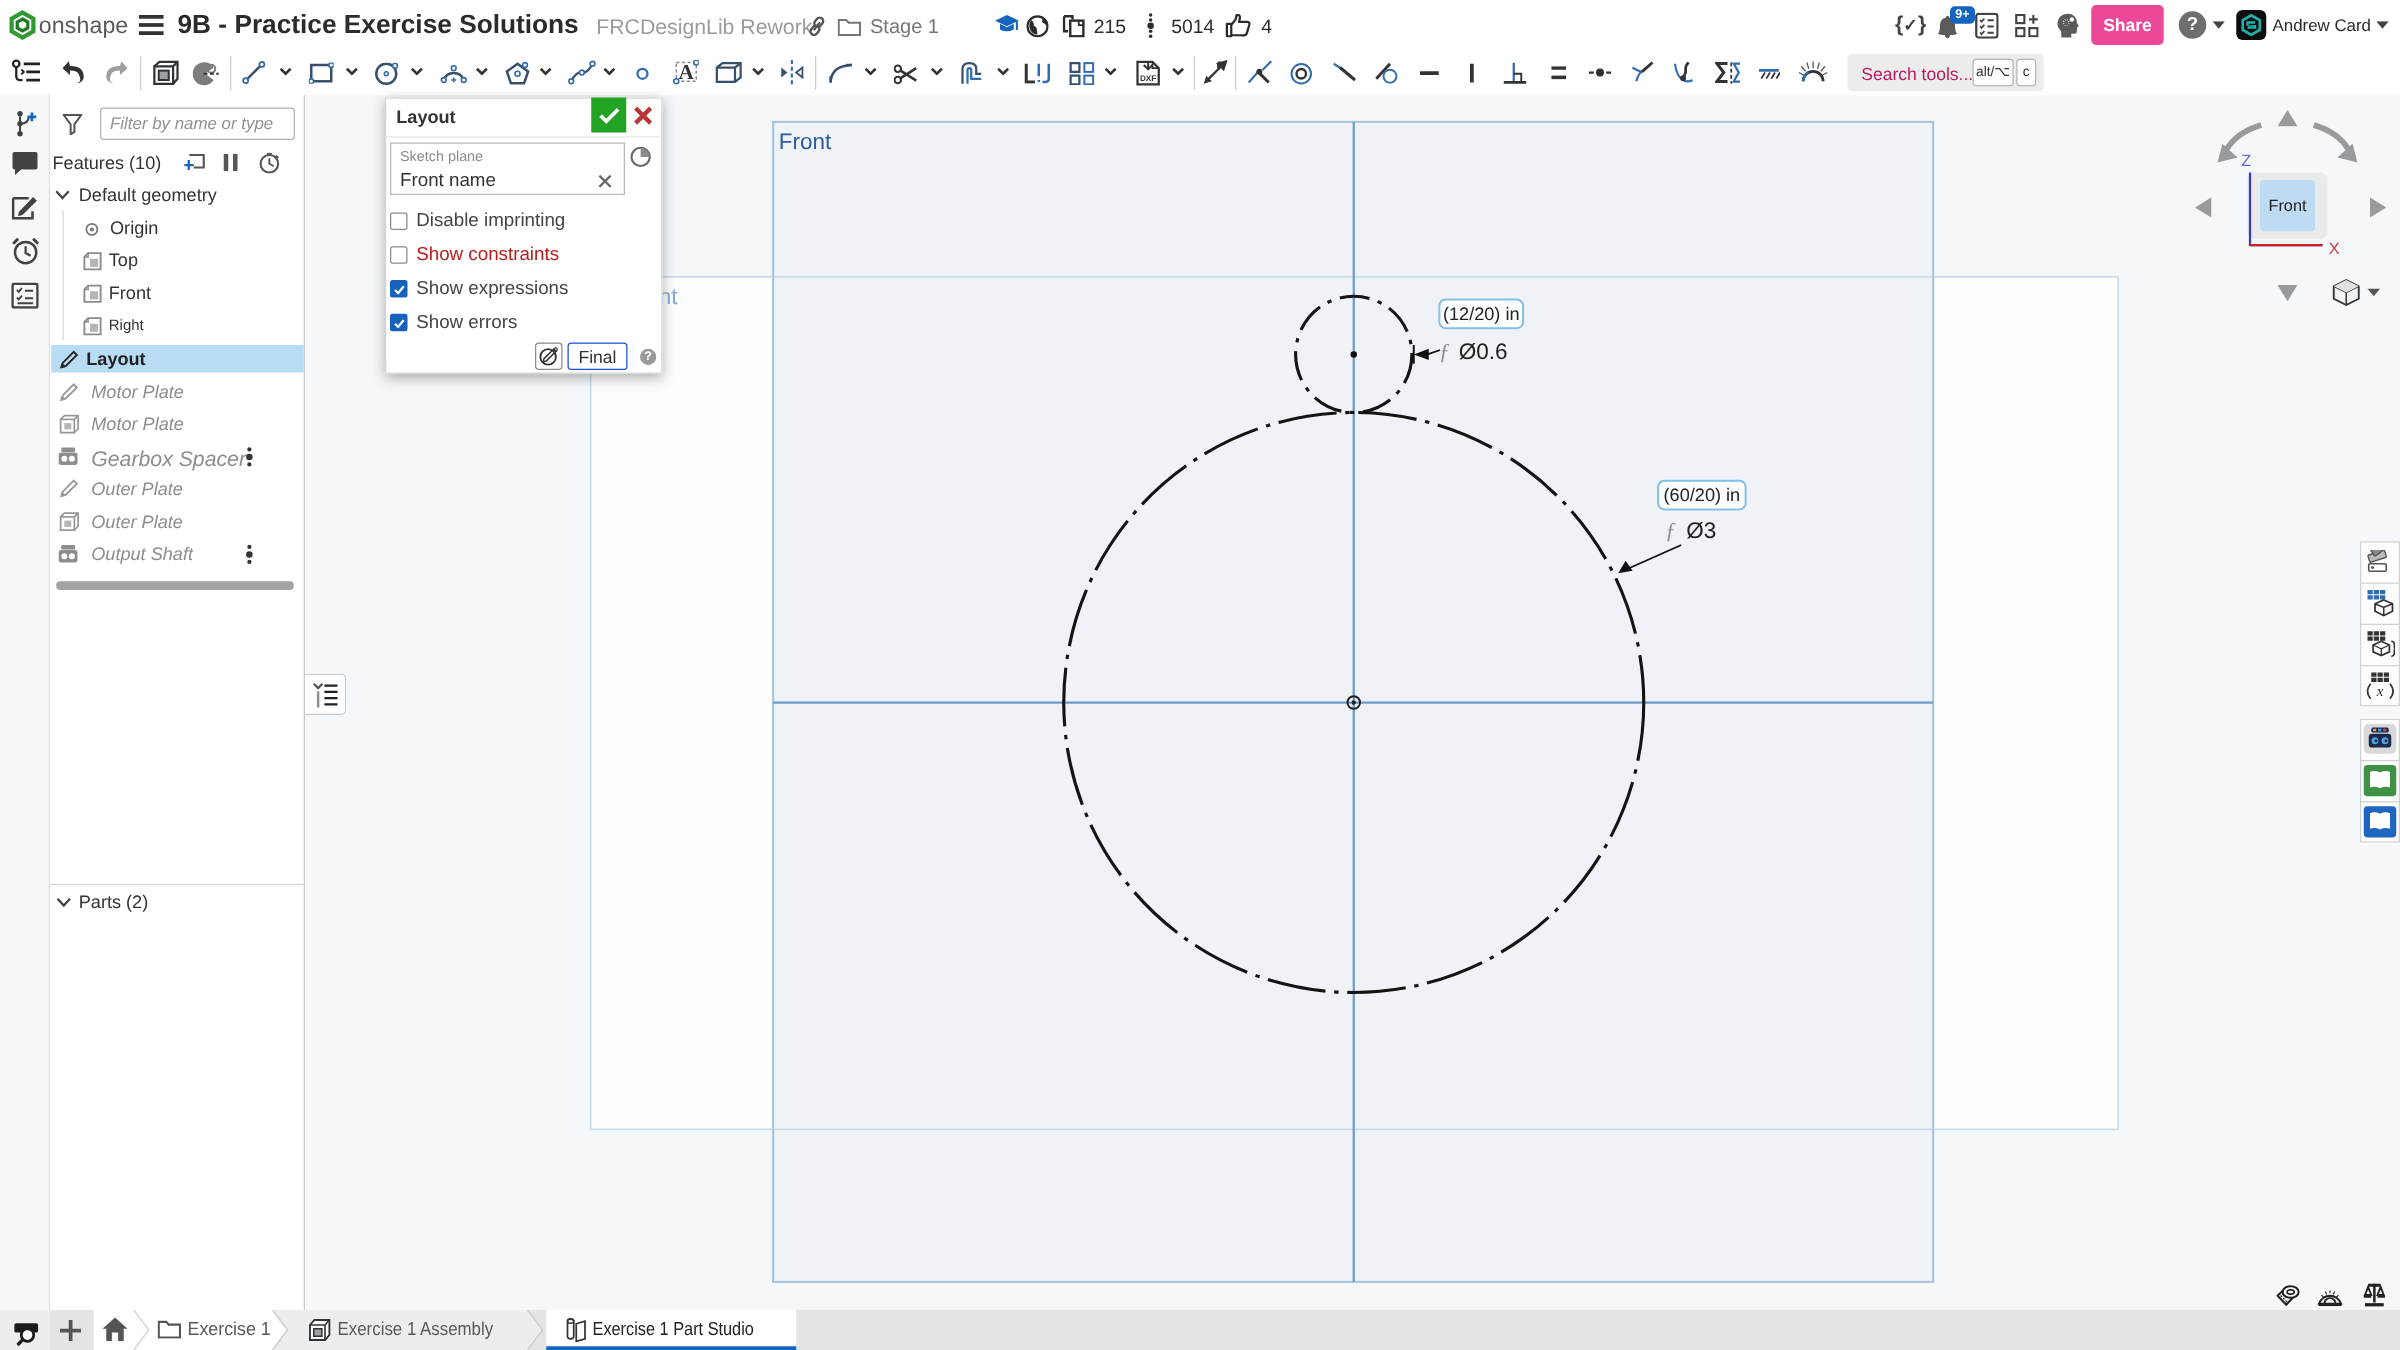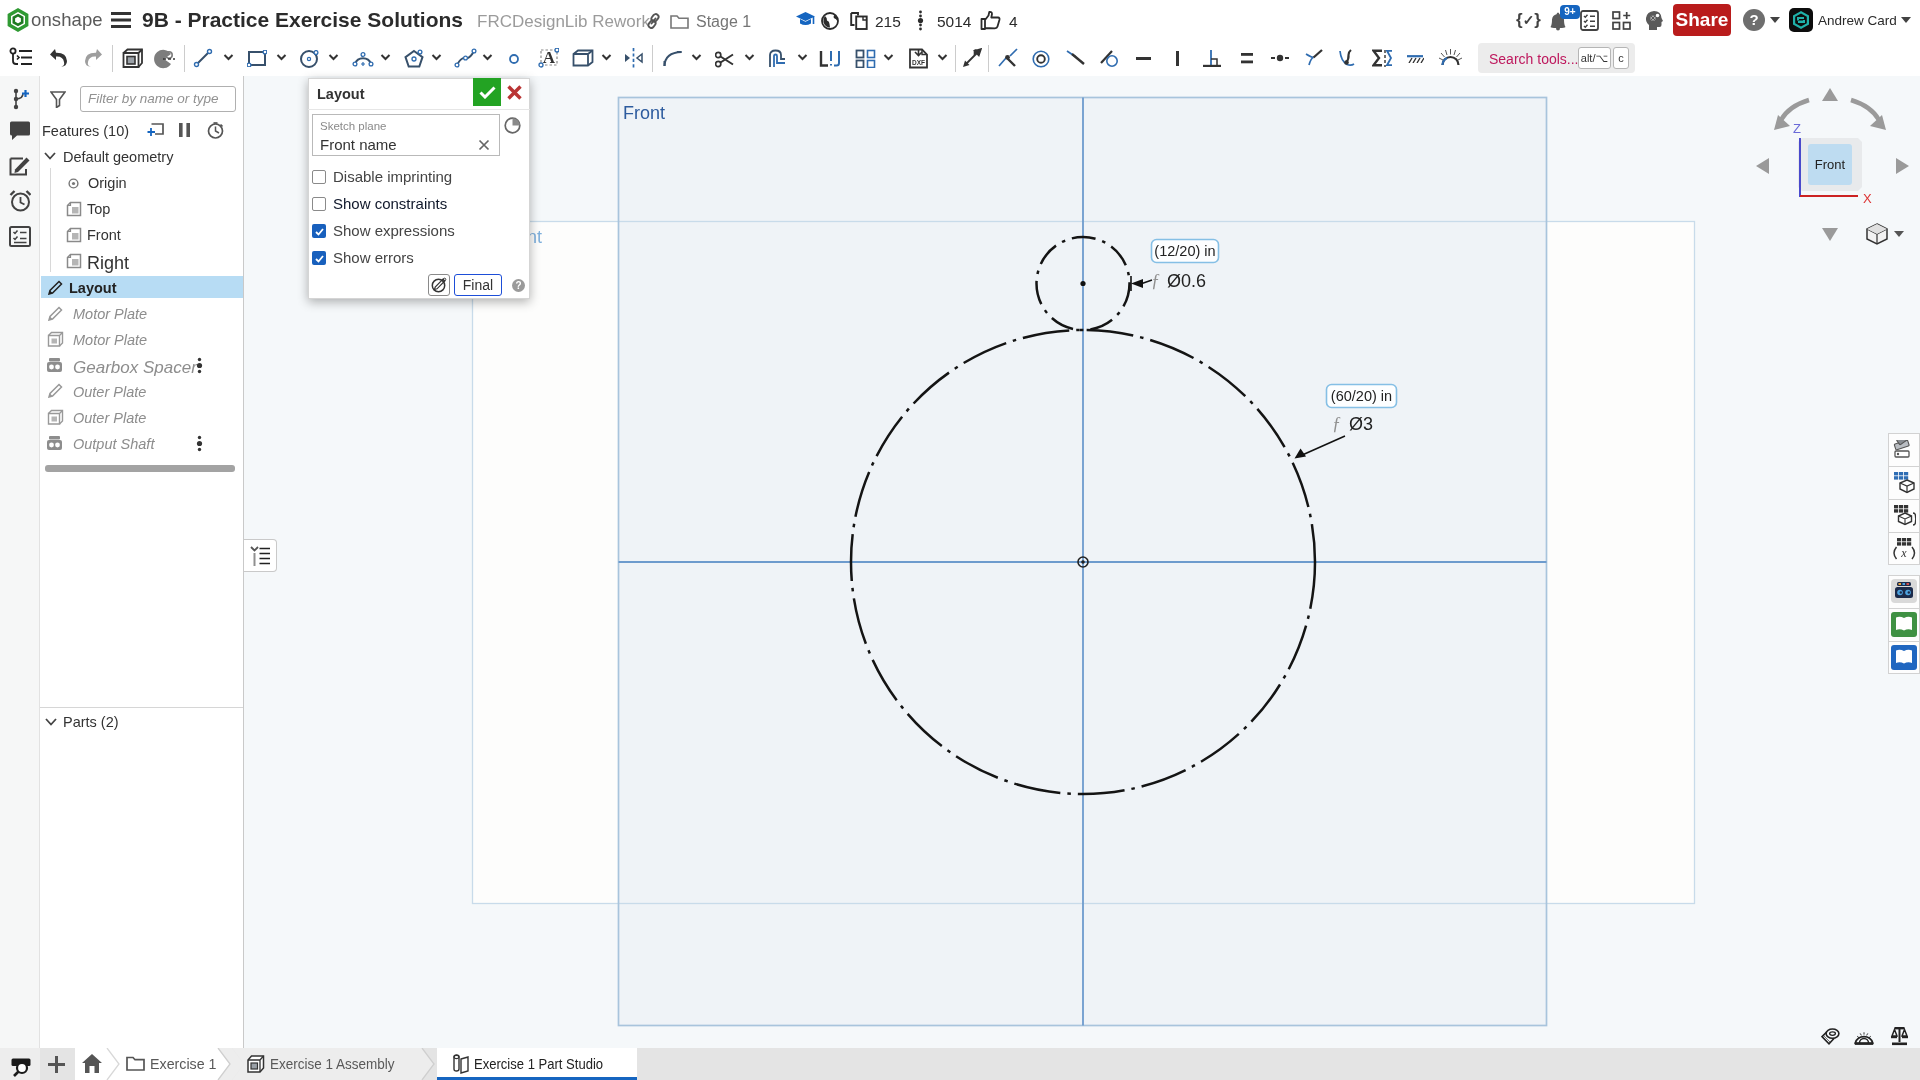--- a/index.html
+++ b/index.html
@@ -97,21 +97,21 @@
 
   <svg class="abs" style="left:1644px;top:10px" width="20" height="21" viewBox="0 0 20 21">
     <path d="M10 1 Q17 1 17.5 8 L19 11 L17.5 12 L17.5 15 Q17.5 17 15.5 17 L13 17 L13 20 L5 20 L5 15 Q1.5 12 2 8 Q3 1.5 10 1Z" fill="#5a5a5a"></path>
     <circle cx="9" cy="8" r="2.6" fill="#fff"></circle>
     <circle cx="13.5" cy="5.5" r="1.8" fill="#fff"></circle>
     <g stroke="#5a5a5a" stroke-width="1">
         <path d="M9 4.6 L9 11.4 M5.6 8 L12.4 8 M6.6 5.6 L11.4 10.4 M6.6 10.4 L11.4 5.6"></path>
       </g>
   </svg>
 
-  <div class="abs" style="left:1673px;top:4px;width:58px;height:32px;background:#b91c1c;border-radius:4px;color:#fff;font-size:19px;font-weight:bold;text-align:center;line-height:32px">Share</div>
+  <div class="abs" style="left:1673px;top:4px;width:58px;height:32px;background:#ec4899;border-radius:4px;color:#fff;font-size:14px;font-weight:bold;text-align:center;line-height:32px">Share</div>
 
   <div class="abs" style="left:1743px;top:9px;width:22px;height:22px;background:#6e6e6e;border-radius:50%;color:#fff;font-size:15px;font-weight:bold;text-align:center;line-height:22px">?</div>
   <svg class="abs" style="left:1770px;top:17px" width="10" height="6" viewBox="0 0 10 6">
       <path d="M0 0 L10 0 L5 6 Z" fill="#424242"></path>
     </svg>
 
   <div class="abs" style="left:1789px;top:8px;width:24px;height:24px;background:#0d0d0d;border-radius:5px"></div>
   <svg class="abs" style="left:1793px;top:11px" width="16" height="18" viewBox="0 0 16 18">
     <path d="M8 0 L16 4.5 L16 13.5 L8 18 L0 13.5 L0 4.5 Z" fill="#20b2aa"></path>
     <path d="M8 2.5 L13.8 5.8 L13.8 12.2 L8 15.5 L2.2 12.2 L2.2 5.8 Z" fill="#0d0d0d"></path>
@@ -508,21 +508,21 @@
     <path d="M1.5 4.5 L4.5 1.5 L14.5 1.5 L14.5 14.5 L1.5 14.5 Z" fill="#fff" stroke="#8a8a8a" stroke-width="1.5"></path>
     <path d="M1.5 4.5 L4.5 4.5 L4.5 1.5" fill="none" stroke="#8a8a8a" stroke-width="1.2"></path>
     <rect x="6" y="6" width="6.5" height="6.5" fill="#b5b5b5"></rect>
   </svg>
   <div class="abs" style="left:87px;top:227px;font-size:14.5px;color:#333">Front</div>
   <svg class="abs" style="left:66px;top:253px" width="16" height="16" viewBox="0 0 16 16">
     <path d="M1.5 4.5 L4.5 1.5 L14.5 1.5 L14.5 14.5 L1.5 14.5 Z" fill="#fff" stroke="#8a8a8a" stroke-width="1.5"></path>
     <path d="M1.5 4.5 L4.5 4.5 L4.5 1.5" fill="none" stroke="#8a8a8a" stroke-width="1.2"></path>
     <rect x="6" y="6" width="6.5" height="6.5" fill="#b5b5b5"></rect>
   </svg>
-  <div class="abs" style="left:87px;top:253px;font-size:18px;color:#333">Right</div>
+  <div class="abs" style="left:87px;top:253px;font-size:12px;color:#333">Right</div>
 
   <div class="abs" style="left:41px;top:276px;width:202px;height:22px;background:#b7dcf4"></div>
   <svg class="abs" style="left:48px;top:280px" width="15" height="15" viewBox="0 0 15 15">
     <path d="M1 14 L2 10.5 L11 1.5 L13.5 4 L4.5 13 Z" fill="none" stroke="#222" stroke-width="1.5"></path>
     <path d="M1 14 L4.5 13 L2 10.5 Z" fill="#222"></path>
   </svg>
   <div class="abs" style="left:69px;top:280px;font-size:14.5px;font-weight:bold;color:#222">Layout</div>
 
   <svg class="abs" style="left:48px;top:306px" width="15" height="15" viewBox="0 0 15 15">
     <path d="M1 14 L2 10.5 L11 1.5 L13.5 4 L4.5 13 Z" fill="none" stroke="#999" stroke-width="1.5"></path>
@@ -614,21 +614,21 @@
     </svg>
 
   <svg class="abs" style="left:504px;top:117px" width="17" height="17" viewBox="0 0 17 17">
     <circle cx="8.5" cy="8.5" r="7.3" fill="none" stroke="#666" stroke-width="1.7"></circle>
     <path d="M8.5 8.5 L8.5 1.2 A7.3 7.3 0 0 1 15.8 8.5 Z" fill="#8a8a8a"></path>
   </svg>
 
   <div class="abs" style="left:312px;top:170px;width:14px;height:14px;border:1.5px solid #8a8a8a;border-radius:2px;background:#fff"></div>
   <div class="abs" style="left:333px;top:168px;font-size:15px;color:#444">Disable imprinting</div>
   <div class="abs" style="left:312px;top:197px;width:14px;height:14px;border:1.5px solid #8a8a8a;border-radius:2px;background:#fff"></div>
-  <div class="abs" style="left:333px;top:195px;font-size:15px;color:#0f172a">Show constraints</div>
+  <div class="abs" style="left:333px;top:195px;font-size:15px;color:#b91c1c">Show constraints</div>
   <div class="abs" style="left:312px;top:224px;width:14px;height:14px;background:#1860bd;border-radius:2px"></div>
   <svg class="abs" style="left:314.5px;top:227.5px" width="9" height="8" viewBox="0 0 9 8">
       <path d="M1 4 L3.5 6.5 L8 1" fill="none" stroke="#fff" stroke-width="1.8"></path>
     </svg>
   <div class="abs" style="left:333px;top:222px;font-size:15px;color:#444">Show expressions</div>
   <div class="abs" style="left:312px;top:251px;width:14px;height:14px;background:#1860bd;border-radius:2px"></div>
   <svg class="abs" style="left:314.5px;top:254.5px" width="9" height="8" viewBox="0 0 9 8">
       <path d="M1 4 L3.5 6.5 L8 1" fill="none" stroke="#fff" stroke-width="1.8"></path>
     </svg>
   <div class="abs" style="left:333px;top:249px;font-size:15px;color:#444">Show errors</div>

